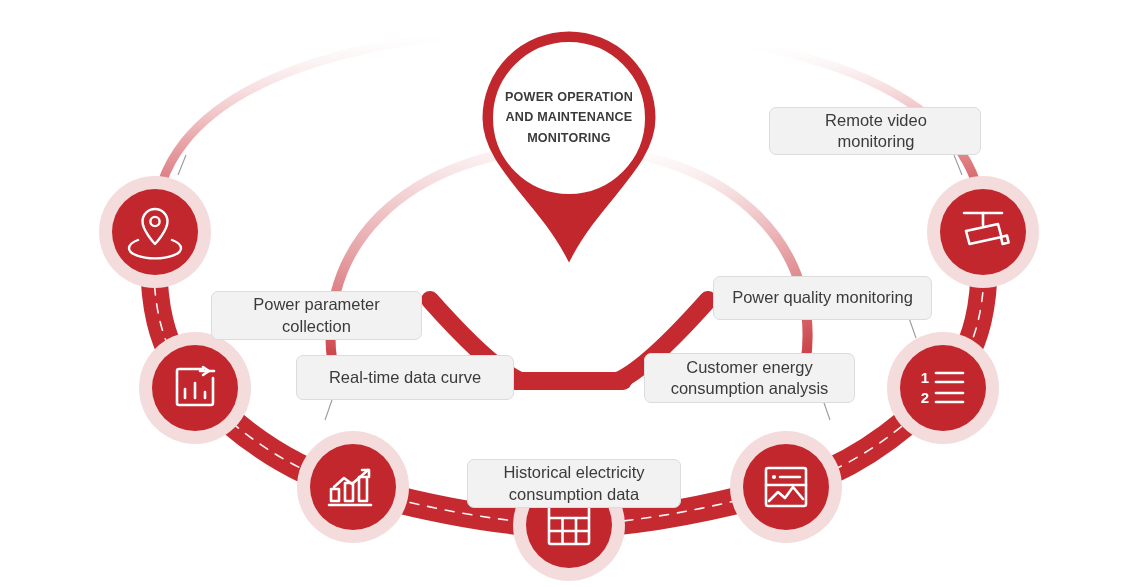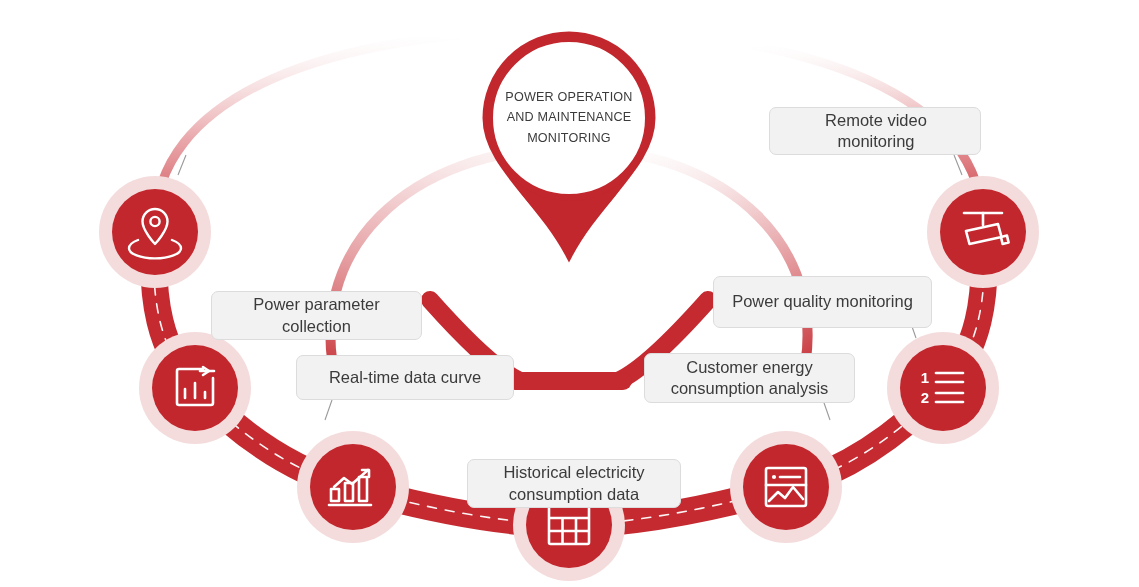--- a/index.html
+++ b/index.html
@@ -26,21 +26,21 @@
     white-space:pre-line;
   }
 
   
   .pin-title{
     position:absolute;
     width:150px;
     text-align:center;
     color:#3B3B3B;
     font-size:12.6px;
-    font-weight:normal;
+    font-weight:bold;
     letter-spacing:.2px;
     line-height:1.62;
     white-space:pre-line;
   }
 </style>
 </head>
 <body>
 
 <div id="stage">
 
@@ -212,21 +212,21 @@
   <div class="pin-title" style="left:494px; top:87px;">POWER OPERATION
 AND MAINTENANCE
 MONITORING</div>
 
 
   <div class="label-box" style="left:769px; top:107px; width:212px; height:48px;padding-left:16px;">Remote video monitoring</div>
 
   <div class="label-box" style="left:211px; top:271px; width:211px; height:49px;margin-top:20px;">Power parameter
 collection</div>
 
-  <div class="label-box" style="left:713px; top:276px; width:219px; height:52px;">Power quality monitoring</div>
+  <div class="label-box" style="left:713px; top:276px; width:219px; height:44px;">Power quality monitoring</div>
 
   <div class="label-box" style="left:296px; top:355px; width:218px; height:45px;">Real-time data curve</div>
 
   <div class="label-box" style="left:644px; top:353px; width:211px; height:50px;">Customer energy
 consumption analysis</div>
 
   <div class="label-box" style="left:467px; top:415px; width:214px; height:49px;margin-top:44px;">Historical electricity
 consumption data</div>
 
 </div>

